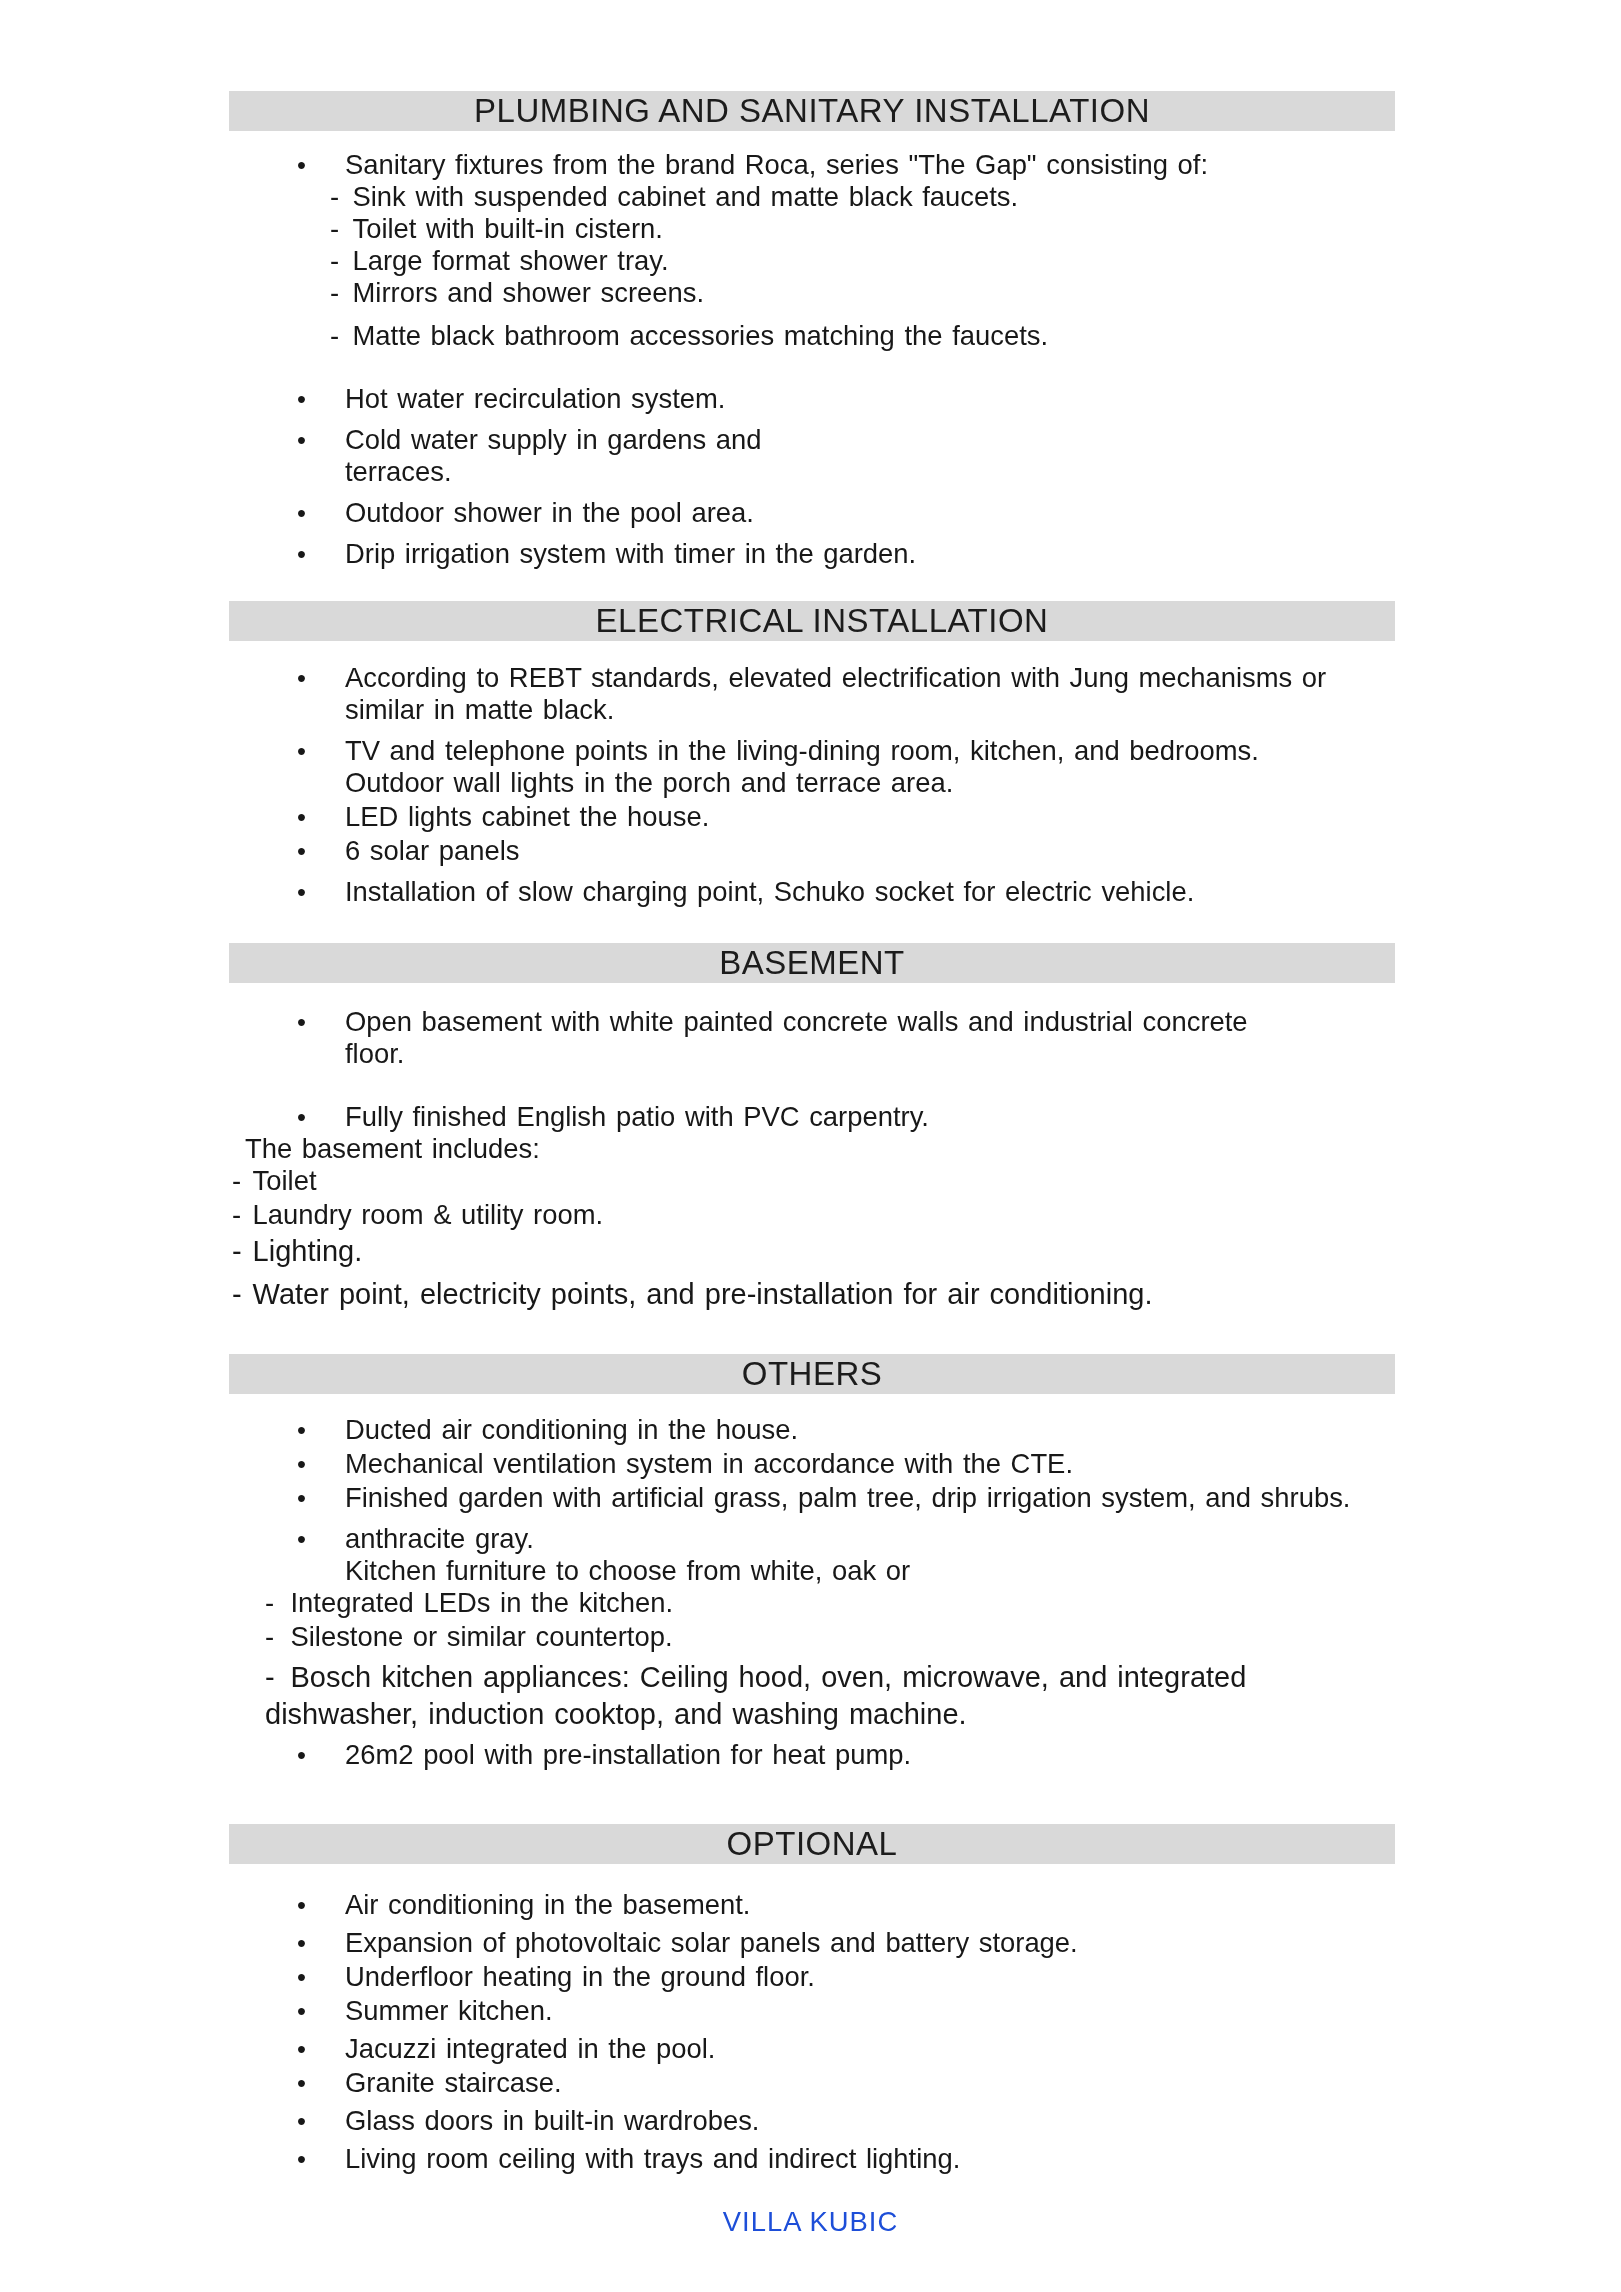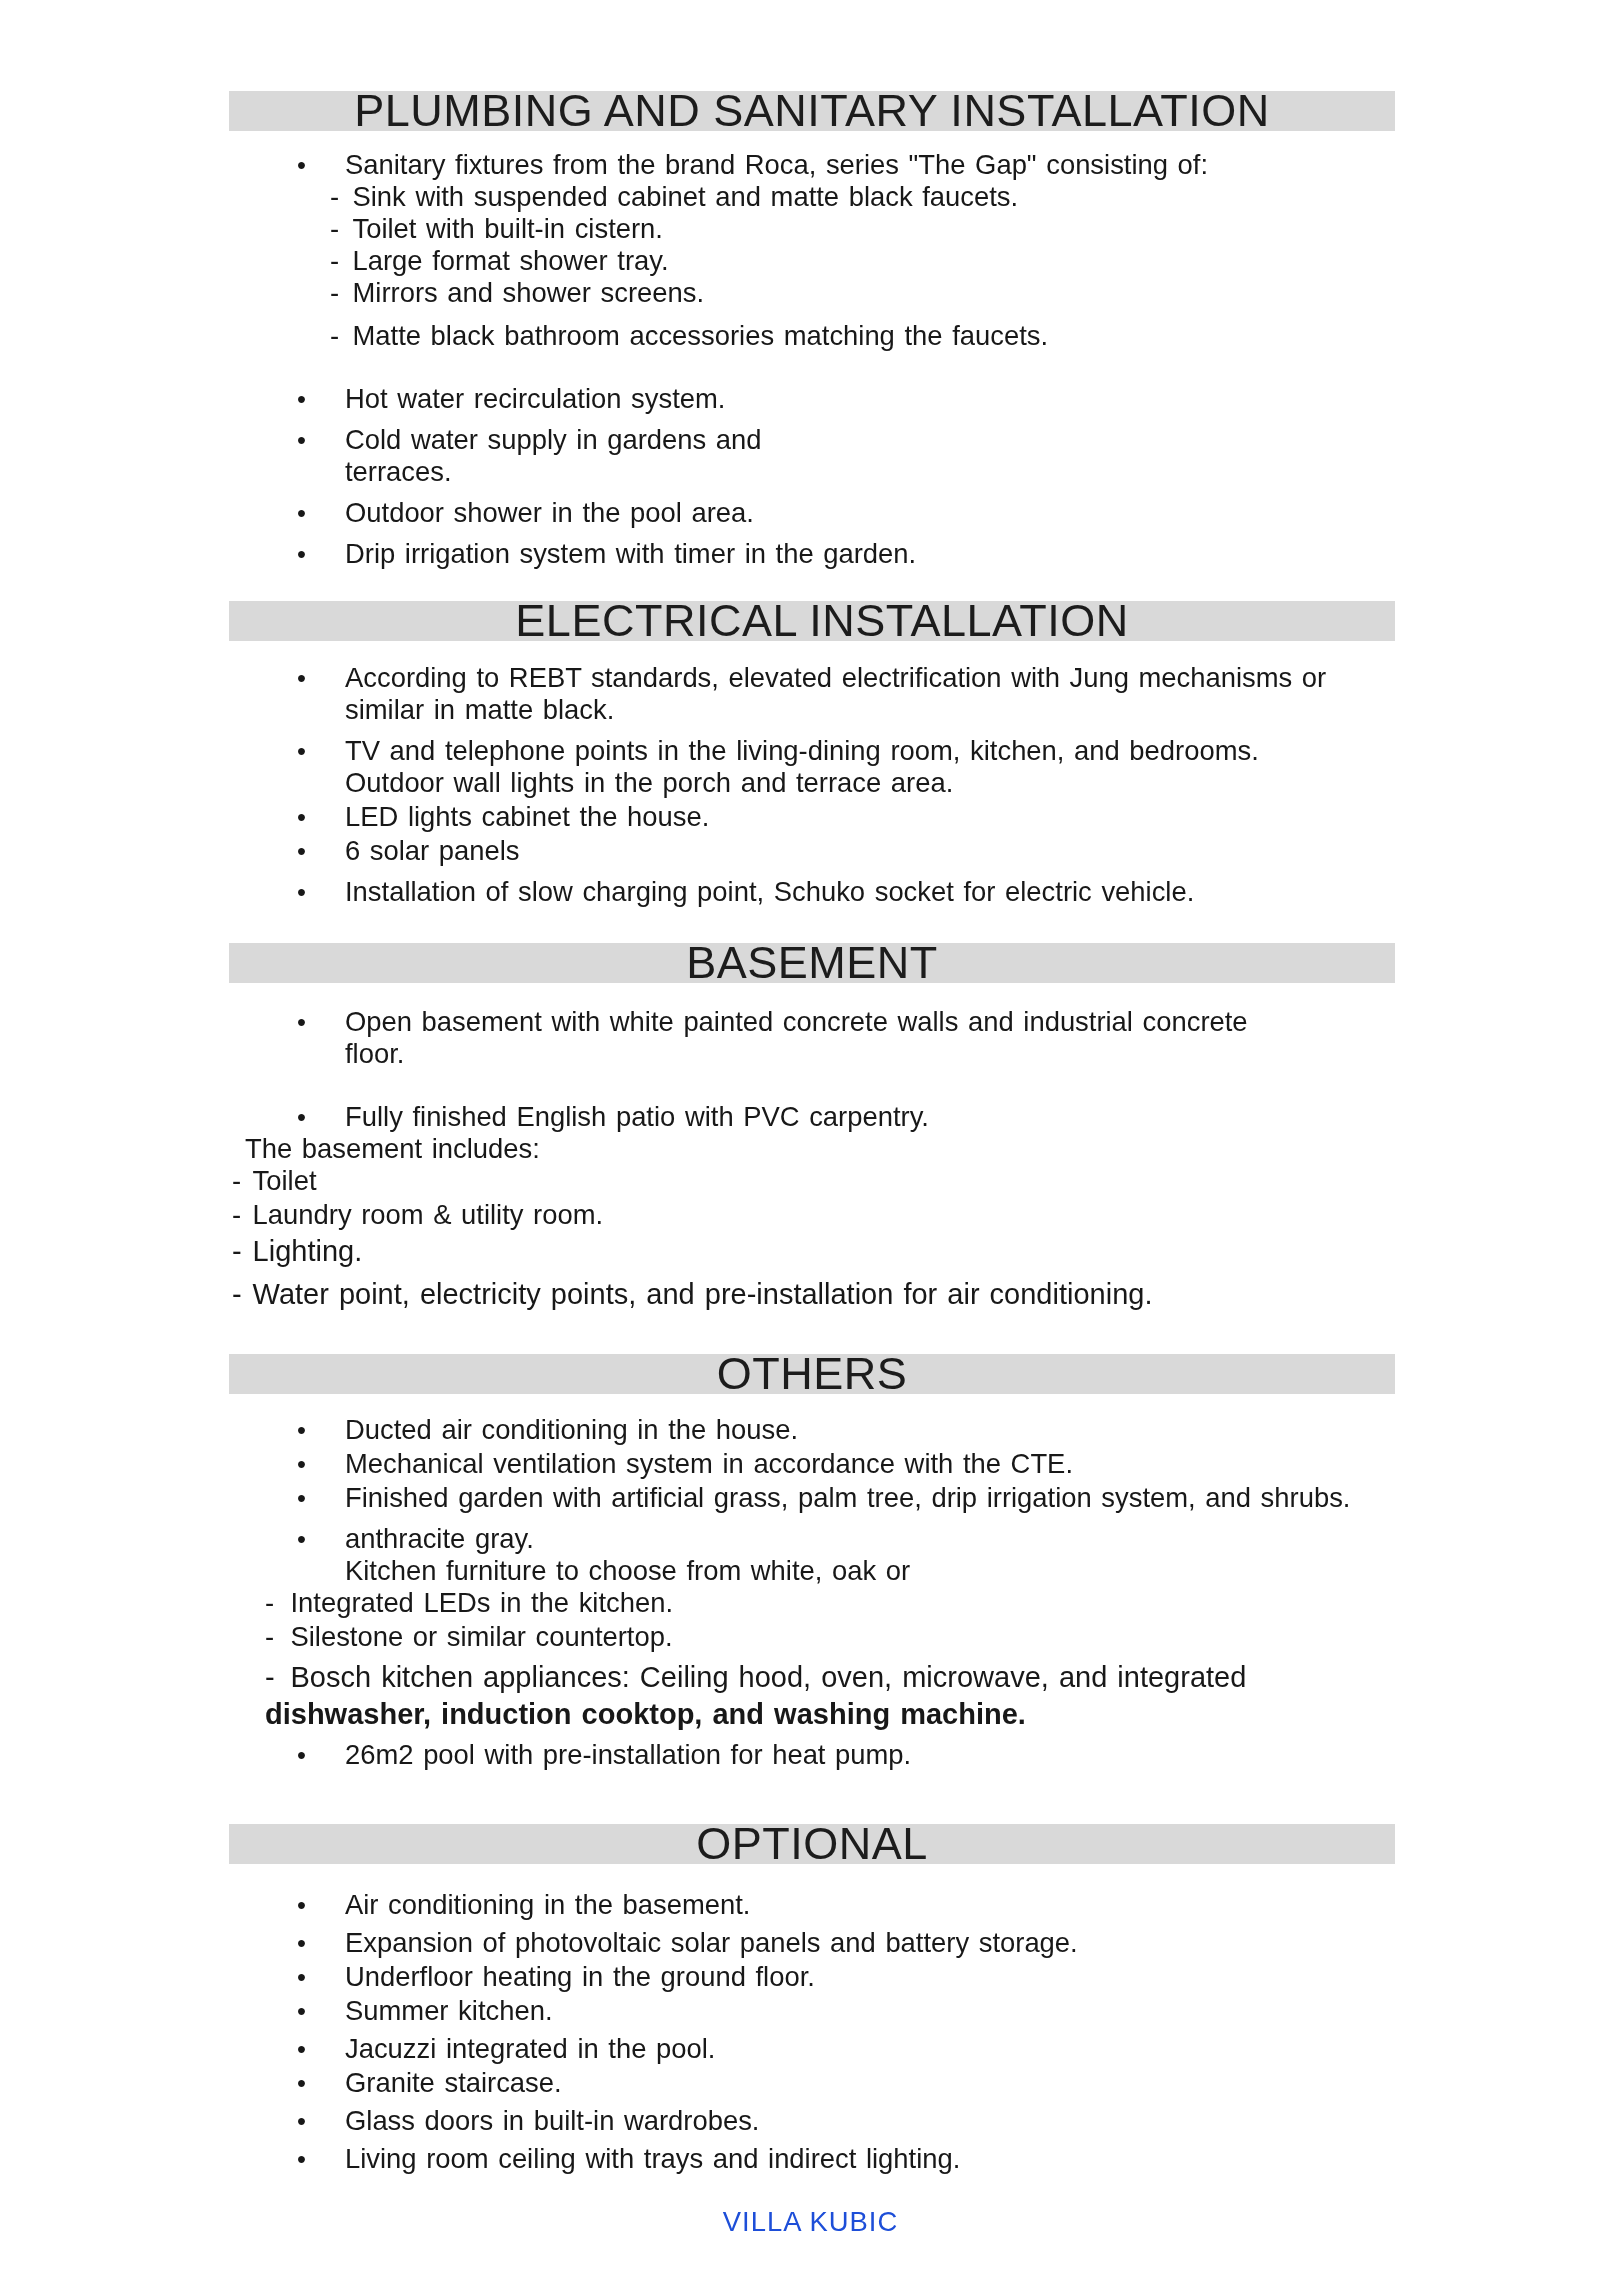--- a/index.html
+++ b/index.html
@@ -15,21 +15,21 @@
 
   
   .section-bar{
     margin-left:229px;
     width:1166px;
     height:40px;
     background:#d9d9d9;
     display:flex;align-items:center;justify-content:center;
   }
   .section-bar .title{
-    font-size:45px;
+    font-size:33px;
     letter-spacing:0.5px;
     color:#1c1c1c;
     white-space:nowrap;
   }
   .bar-plumbing{margin-top:91px;}
   .bar-electrical{margin-top:31px;padding-left:20px;}
   .bar-basement{margin-top:35px;}
   .bar-others{margin-top:41px;}
   .bar-optional{margin-top:53px;}
 
@@ -69,21 +69,21 @@
   .sp-s2{margin-top:2px;}
   .sp-s6{margin-top:5.9px;}
   .sp-s9{margin-top:8.8px;}
   .sp-s12{margin-top:11.8px;}
   .sp-s32{margin-top:31px;}
 
   
   .row.big{font-size:29px;line-height:37px;}
 
   
-  .line.outdent{margin-left:-25.5px;font-weight:bold;}
+  .line.outdent{margin-left:-25.5px;}
 
   .footer{
     margin-top:31px;
     width:100%;
     text-align:center;
     font-size:27.4px;
     letter-spacing:1px;
     color:#1d4ed8;
   }
 </style>

